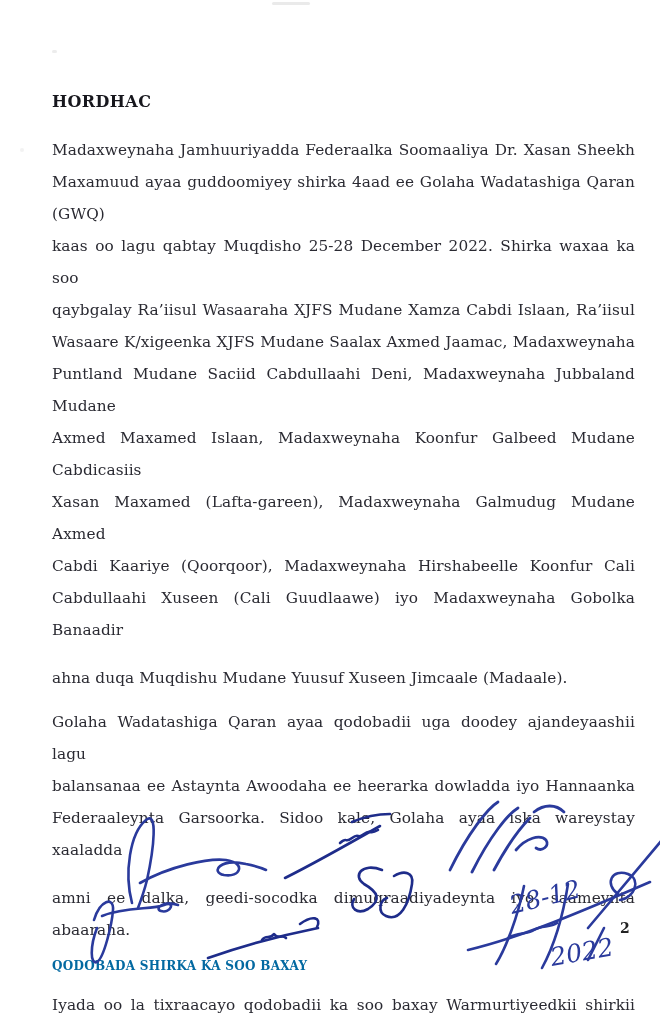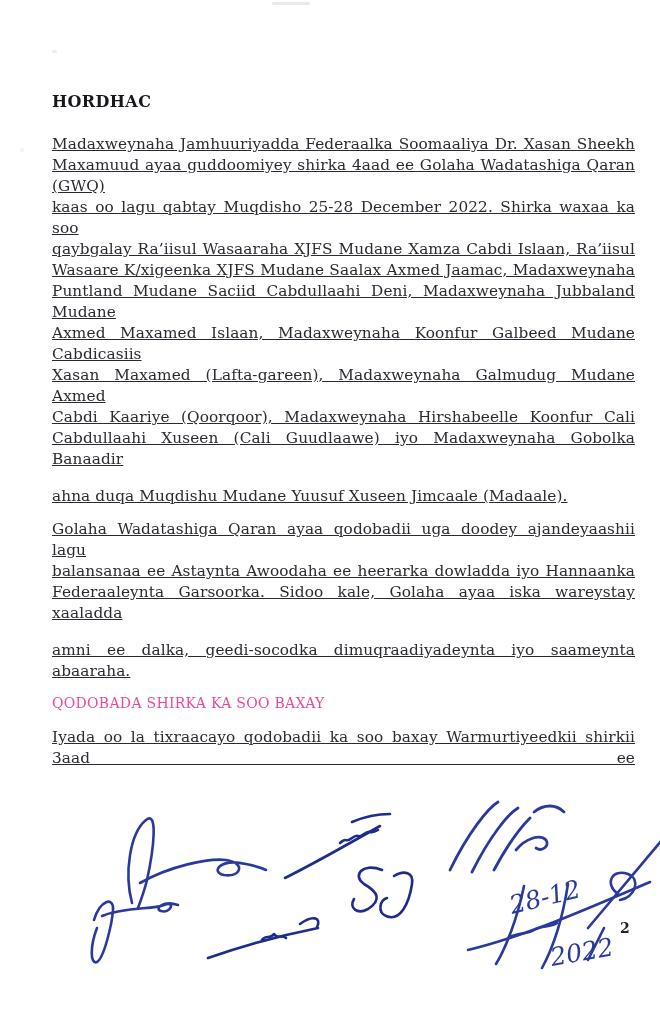--- a/index.html
+++ b/index.html
@@ -15,31 +15,30 @@
   .page{
     position:absolute;inset:0;
     padding:92px 25px 0 52px;
     box-sizing:border-box;
   }
   .h1{
     font-size:16px;font-weight:700;color:#17171d;
     letter-spacing:.4px;margin:0 0 23px 0;
   }
   .h2{
-    font-size:14px;font-weight:400;color:#ec4899;
+    font-size:12px;font-weight:700;color:#0369a1;
     letter-spacing:.3px;margin:13px 0 16px 0;
   }
   .para{margin:0 0 12px 0;font-size:15.3px;}
   .tline{
-    line-height:21px;
+    line-height:32px;
     text-align:justify;
     text-align-last:justify;
     white-space:normal;
     letter-spacing:.1px;
-    text-decoration:underline;
   }
   .tline-last{text-align-last:left;margin-top:16px;}
   .sig-svg{position:absolute;left:0;top:788px;}
   .page-number{
     position:absolute;left:620px;top:920px;
     font-size:14px;font-weight:700;color:#222;
   }
   .speck{position:absolute;background:#d9d9d9;border-radius:2px;}
   .speck1{left:272px;top:2px;width:38px;height:3px;opacity:.55;}
   .speck2{left:52px;top:50px;width:5px;height:3px;opacity:.5;}

